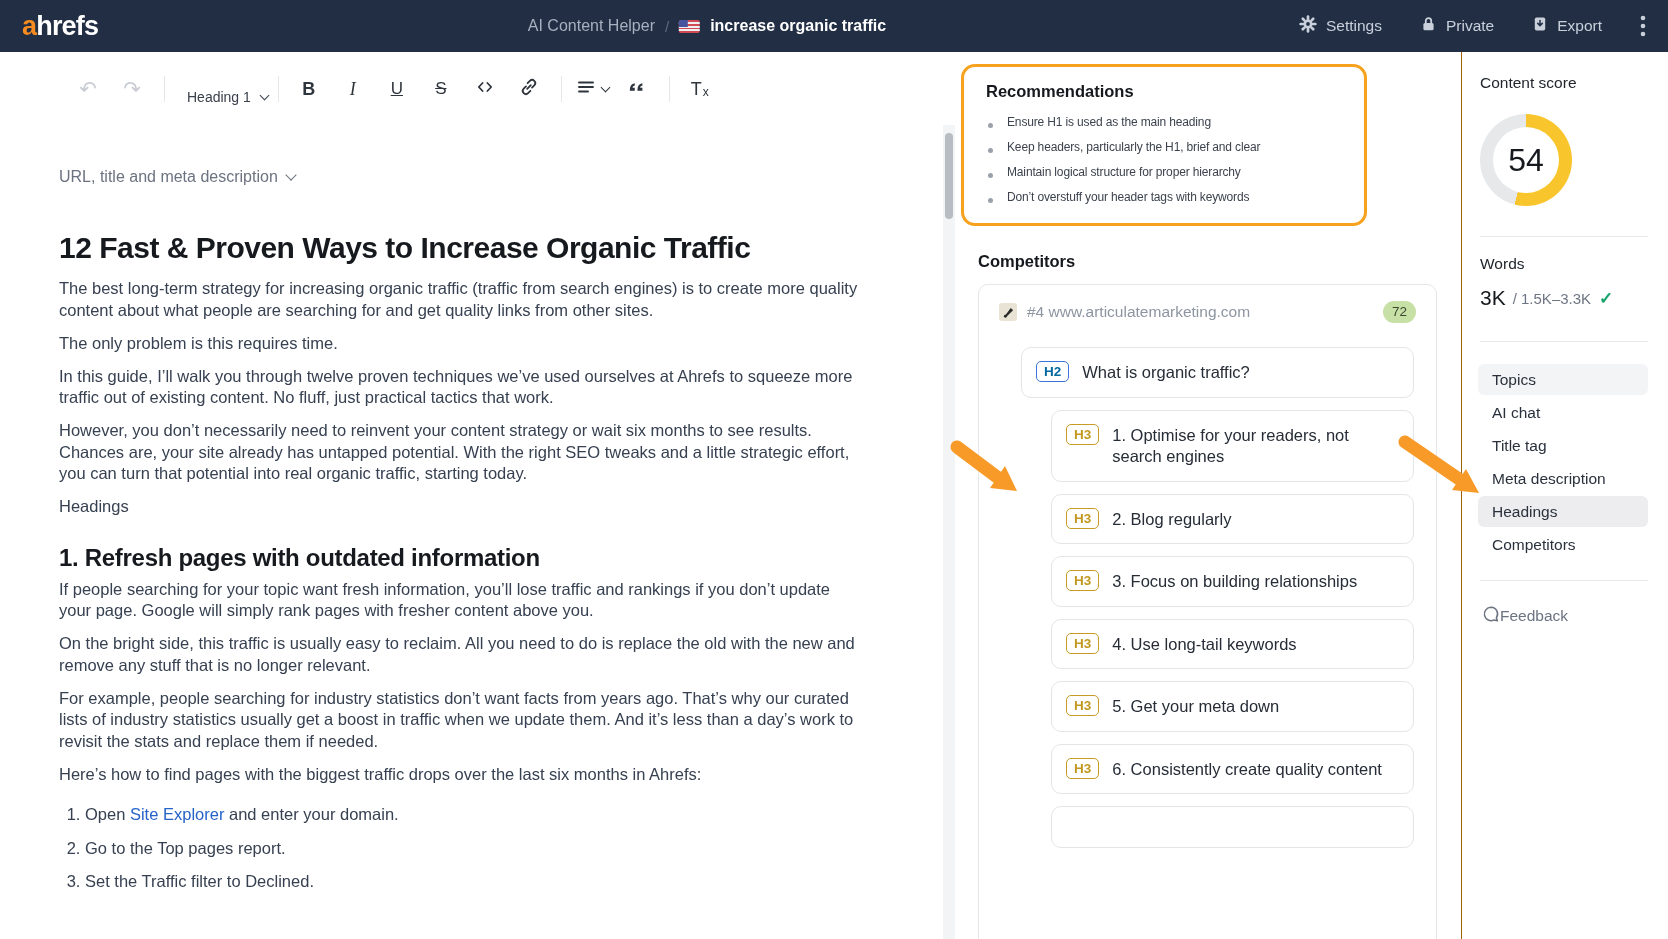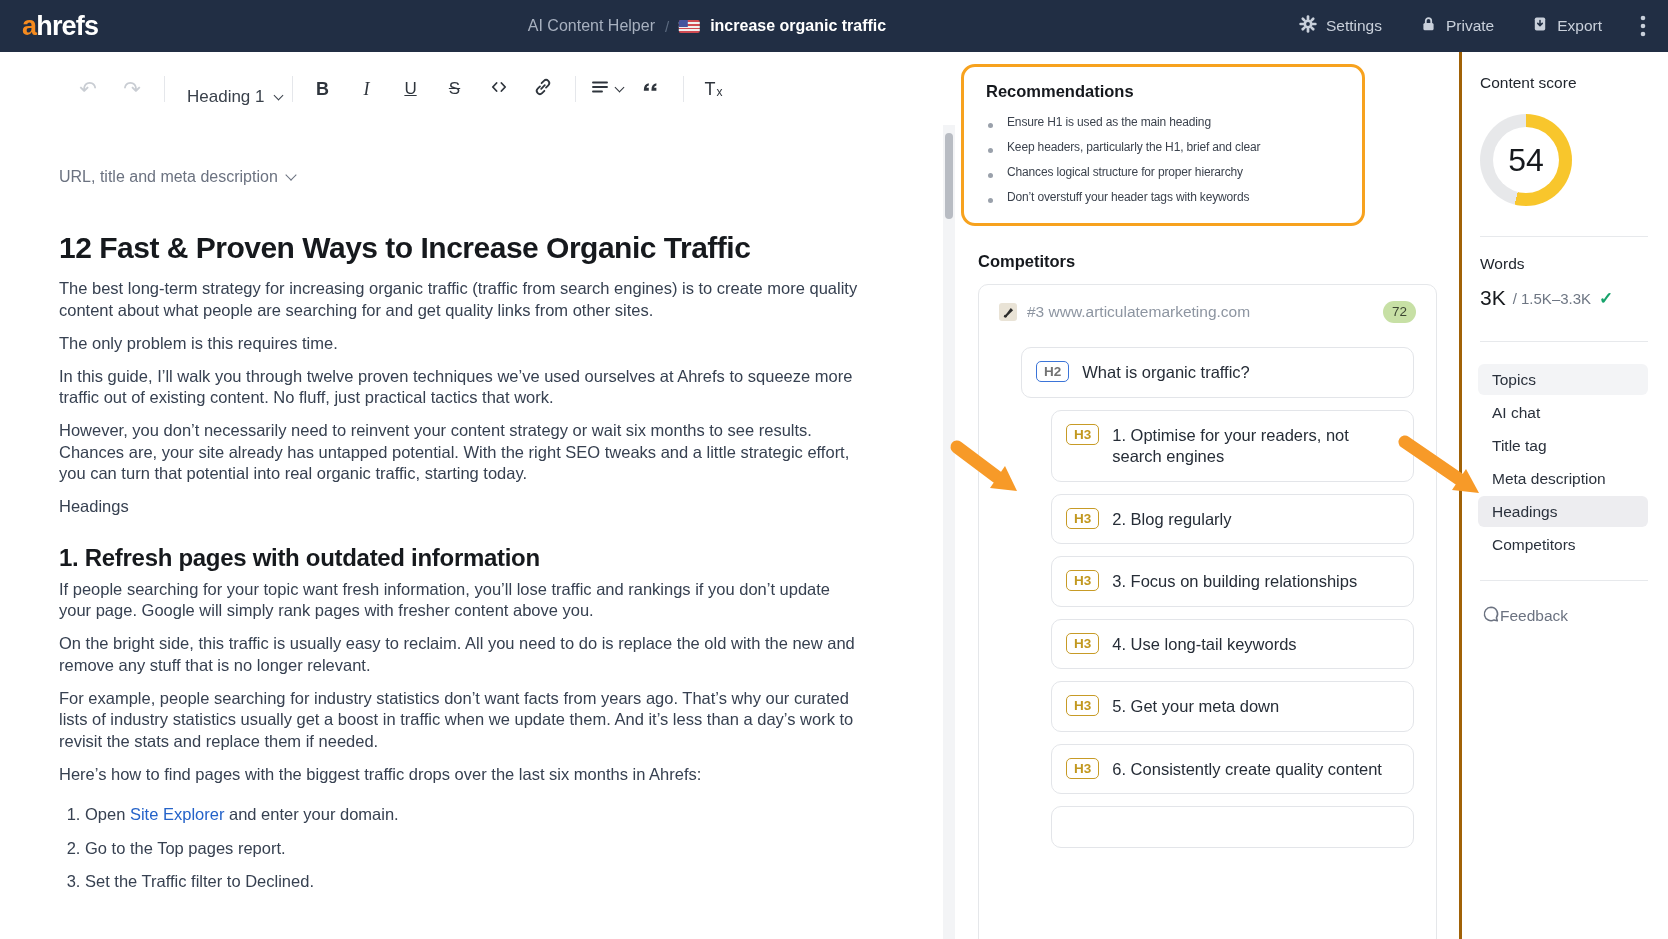--- a/index.html
+++ b/index.html
@@ -25,21 +25,21 @@
   .kebab { cursor:pointer; display:flex; align-items:center; }
 
   
   .editor { position:absolute; left:0; top:52px; width:955px; height:887px; background:#fff; overflow:hidden; }
   .toolbar { display:flex; align-items:center; height:74px; padding-left:72px; color:#2f353d; }
   .tbtn { display:flex; align-items:center; justify-content:center; min-width:32px; height:34px;
     margin-right:12px; border:none; background:none; color:#2f353d; font-size:17px; cursor:pointer;
     font-family:"Liberation Sans", sans-serif; }
   .tbtn.dis { color:#c9cdd3; font-size:21px; }
   .tdiv { width:1px; height:26px; background:#e5e7eb; margin:0 14px 0 4px; }
-  .heading-select { font-size:17px; color:#3a414b; margin:16px 6px 0 8px; gap:4px; }
+  .heading-select { font-size:14px; color:#3a414b; margin:16px 6px 0 8px; gap:4px; }
   .chev { width:7px; height:7px; border-right:1.6px solid currentColor; border-bottom:1.6px solid currentColor;
     display:inline-block; transform:rotate(45deg); position:relative; top:-2px; margin-left:6px; }
   .b-bold { font-weight:700; font-size:18px; }
   .b-italic { font-style:italic; font-family:"Liberation Serif", serif; font-size:18px; }
   .b-under { text-decoration:underline; font-size:17px; }
   .b-strike { text-decoration:line-through; font-size:17px; }
   .b-tx .t { font-size:18px; } .b-tx .x { font-size:12px; margin:6px 0 0 1px; }
 
   .doc { padding:42px 65px 0 59px; width:885px; color:#374151; font-size:16.5px; }
   .collapse { color:#6b7280; font-size:16px; margin-bottom:44px; display:flex; align-items:center; cursor:pointer; width:max-content; }
@@ -48,21 +48,21 @@
   .doc p.para { line-height:21.5px; margin:0 0 11.5px; width:805px; }
   .doc h2 { font-size:24px; font-weight:700; color:#16191d; margin:26px 0 7px; letter-spacing:-0.3px; }
   .doc ol { margin:19px 0 0 2px; padding-left:24px; }
   .doc ol li { line-height:21.5px; margin-bottom:12px; }
   .doclink { color:#2563c9; text-decoration:none; cursor:pointer; }
   .scroll-track { position:absolute; left:943px; top:73px; bottom:0; width:12px; background:#f3f4f6; }
   .scroll-thumb { position:absolute; left:2px; top:8px; width:8px; height:86px; background:#b8bcc3; border-radius:4px; cursor:grab; }
 
   
   .panel { position:absolute; left:955px; top:52px; width:507px; height:887px; background:#fff;
-    border-right:3px solid #a16207; overflow:hidden; }
+    border-right:1px solid #a16207; overflow:hidden; }
   .rec-box { margin:12px 94px 0 6px; border:3px solid #f7a21e; border-radius:14px; padding:13px 14px 14px 19px; }
   .rec-title { font-size:16.5px; font-weight:700; color:#15181d; margin:2px 0 8px 3px; }
   .rec-item { display:flex; align-items:flex-start; padding:5.5px 0 5.5px 3px; font-size:12px;
     letter-spacing:-0.15px; color:#3c434e; }
   .rec-item .dot { width:5px; height:5px; border-radius:50%; background:#9aa1ab; margin:8px 14px 0 2px; flex:none; }
   .rec-item span.txt { white-space:nowrap; }
   .comp-heading { margin:26px 0 0 23px; font-size:16.5px; font-weight:700; color:#15181d; }
   .comp-card { margin:13px 0 0 23px; width:459px; border:1px solid #e5e7ea; border-radius:10px;
     padding:16px 20px; height:900px; background:#fff; cursor:pointer; }
   .comp-head { display:flex; align-items:center; }
@@ -72,21 +72,21 @@
   .comp-score { margin-left:auto; background:#c7e0a5; color:#3c4632; font-size:13.5px; line-height:18px;
     padding:2px 9px; border-radius:11px; }
   .comp-desc { margin-top:13px; font-size:16.3px; line-height:22.5px; color:#39414d; width:417px; }
   .outline { margin-top:24px; }
   .o-card { display:flex; align-items:flex-start; gap:13px; border:1px solid #e3e5e9; border-radius:10px;
     padding:13px 14px; margin-bottom:12px; background:#fff; cursor:pointer; }
   .h2row { margin-left:22px; width:393px; }
   .h3row { margin-left:52px; width:363px; }
   .tag { border:1.5px solid; border-radius:5px; font-size:13.5px; font-weight:700; padding:1px 7px;
     line-height:17px; flex:none; }
-  .tag-h2 { color:#737373; border-color:#3b74d8; }
+  .tag-h2 { color:#0369a1; border-color:#3b74d8; }
   .tag-h3 { color:#c2981f; border-color:#c79b26; }
   .o-text { font-size:16.5px; color:#262d37; line-height:21.5px; padding-top:1px; }
   .stub { height:42px; margin-bottom:0; }
 
   
   .sidebar { position:absolute; left:1462px; top:52px; width:206px; height:887px; background:#fff;
     padding:0 20px 0 18px; }
   .side-label { font-size:15.5px; color:#21262e; }
   .lbl-score { margin-top:22px; }
   .donut { width:92px; height:92px; border-radius:50%; margin-top:22px; position:relative; }
@@ -257,39 +257,39 @@
           <div class="rec-item">
           <span class="dot"></span>
           <span class="txt">Ensure H1 is used as the main heading</span>
         </div>
           <div class="rec-item">
           <span class="dot"></span>
           <span class="txt">Keep headers, particularly the H1, brief and clear</span>
         </div>
           <div class="rec-item">
           <span class="dot"></span>
-          <span class="txt">Chances logical structure for proper hierarchy</span>
+          <span class="txt">Maintain logical structure for proper hierarchy</span>
         </div>
           <div class="rec-item">
           <span class="dot"></span>
           <span class="txt">Don’t overstuff your header tags with keywords</span>
         </div>
         </div>
     </div>
 
     <div class="comp-heading">Competitors</div>
     <div class="comp-card">
       <div class="comp-head">
         <span class="favicon">
             <svg width="11" height="11" viewBox="0 0 12 12">
               <path d="M1 11 L8.5 1 L11 3.5 L3.5 11 Z" fill="#2b2b2b"></path>
               <circle cx="2.6" cy="10" r="1.6" fill="#2b2b2b"></circle>
             </svg>
           </span>
-        <span class="comp-domain">#3 www.articulatemarketing.com</span>
+        <span class="comp-domain">#4 www.articulatemarketing.com</span>
         <span class="comp-score">72</span>
       </div>
       <div class="outline">
         <div class="o-card h2row">
           <span class="tag tag-h2">H2</span>
           <span class="o-text">What is organic traffic?</span>
         </div>
         <div>
             <div class="o-card h3row">
             <span class="tag tag-h3">H3</span>

